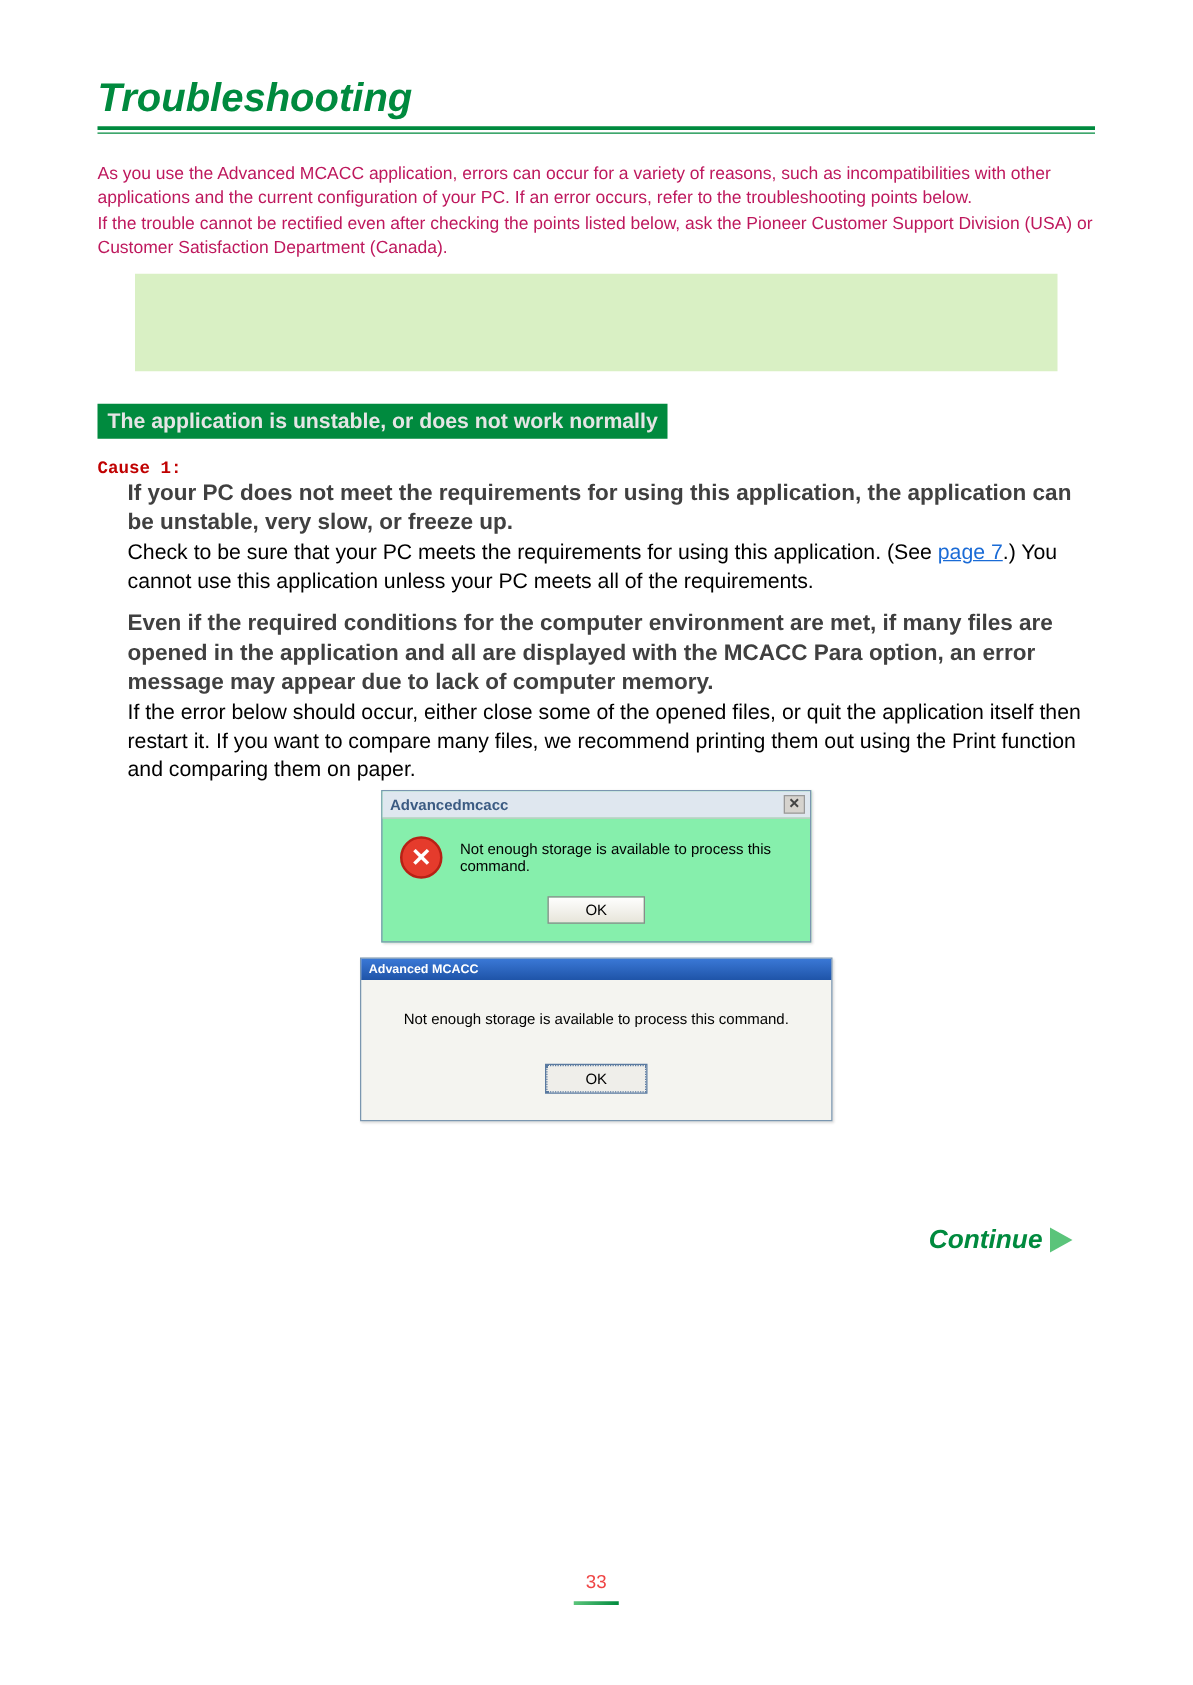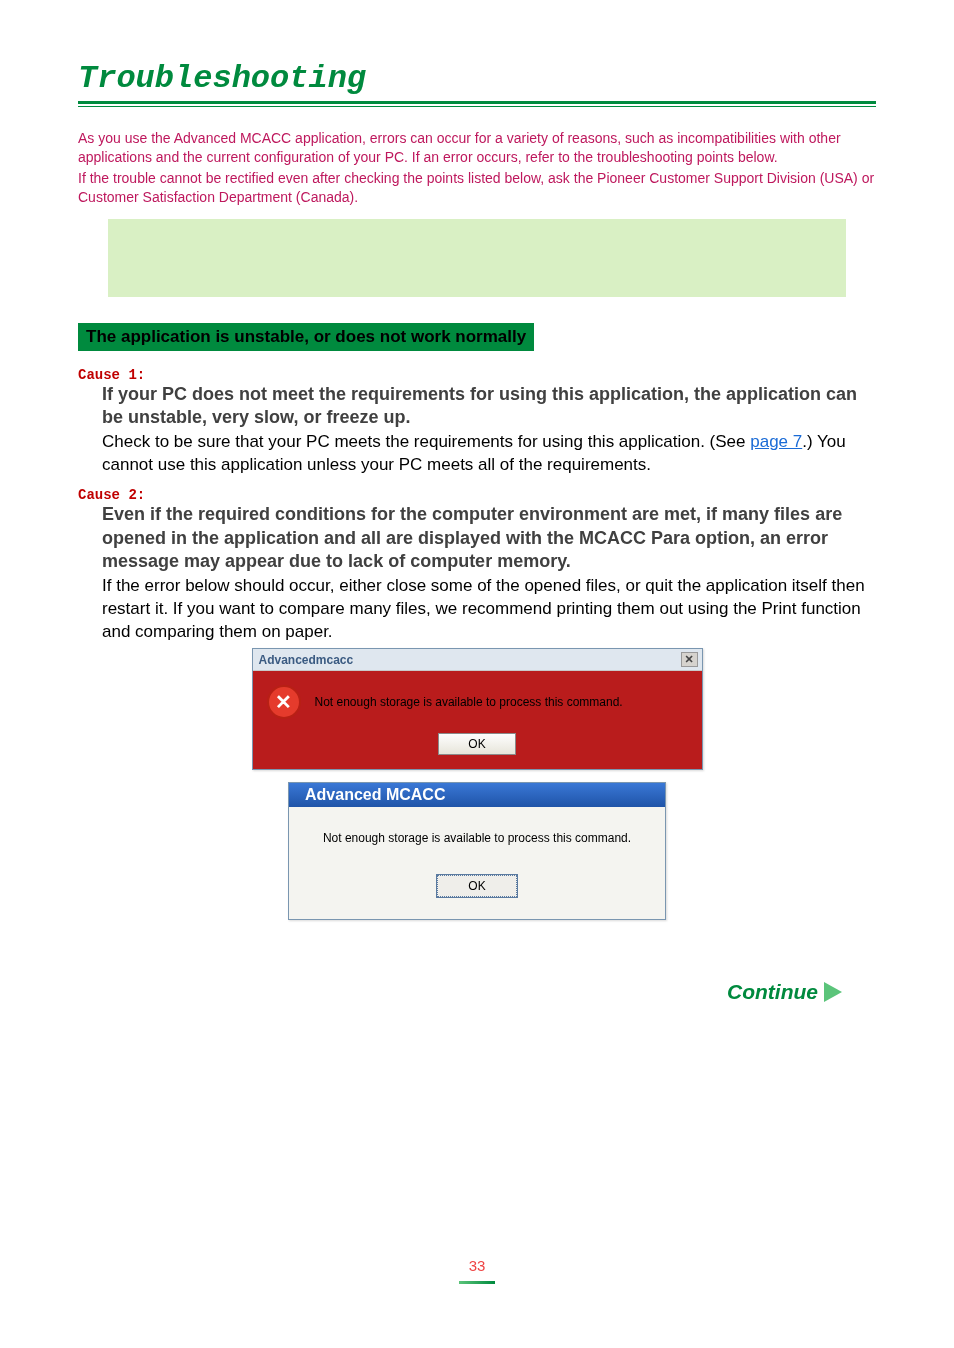--- a/index.html
+++ b/index.html
@@ -10,21 +10,21 @@
     font-family: Arial, Helvetica, sans-serif;
     position: relative;
     padding: 60px 78px 0 78px;
   }
   .page-title {
     font-size: 32px;
     font-weight: bold;
     font-style: italic;
     color: #008a3e;
     margin-bottom: 4px;
-    font-family: Liberation Mono, monospace;
+    font-family: Liberation Sans, sans-serif;
   }
   .title-rule {
     border: none;
     border-top: 3px solid #008a3e;
     border-bottom: 1px solid #008a3e;
     height: 6px;
     margin-bottom: 22px;
   }
   .intro-text {
     font-size: 14px;
@@ -33,21 +33,21 @@
     margin-bottom: 2px;
   }
   .green-box {
     background: #d9f0c4;
     height: 78px;
     margin: 12px 30px 26px 30px;
   }
   .section-banner {
     display: inline-block;
     background: #008a3e;
-    color: #000000;
+    color: #e5e5e5;
     font-weight: bold;
     font-size: 17px;
     padding: 4px 8px;
     margin-bottom: 10px;
     font-family: "Trebuchet MS", Arial, sans-serif;
   }
   .cause-label {
     color: #c00000;
     font-weight: bold;
     font-size: 14px;
@@ -78,41 +78,41 @@
     flex-direction: column;
     align-items: center;
     gap: 0;
     margin-top: 4px;
   }
   .dialog {
     border: 1px solid #7a96b0;
     font-family: Tahoma, Arial, sans-serif;
     box-shadow: 1px 1px 2px rgba(0,0,0,0.15);
   }
-  .dialog1 { width: 451px; background: #b91c1c; }
+  .dialog1 { width: 344px; background: #86efac; }
   .dialog2 { width: 378px; background: #f4f4f0; margin-top: 12px; }
   .titlebar1 {
     display: flex;
     justify-content: space-between;
     align-items: center;
     padding: 3px 4px 3px 6px;
     background: linear-gradient(to right, #dfe7ef, #dfe7ef);
     border-bottom: 1px solid #c8c8c8;
     font-size: 12px;
     font-weight: bold;
     color: #3b5b82;
   }
   .titlebar2 {
     display: flex;
     justify-content: space-between;
     align-items: center;
-    padding: 3px 16px;
+    padding: 3px 6px;
     background: linear-gradient(to bottom, #3a78d6, #1f54a8);
     color: #fff;
-    font-size: 16px;
+    font-size: 10px;
     font-weight: bold;
     text-align: center;
   }
   .close-btn {
     width: 17px;
     height: 15px;
     background: #d6d3ce;
     border: 1px solid #999;
     display: flex;
     align-items: center;
@@ -179,21 +179,21 @@
     outline: 1px solid #5a7aa0;
     background: #efeeea;
     font-size: 12px;
     color: #000;
     display: flex;
     align-items: center;
     justify-content: center;
   }
   .continue-wrap {
     position: absolute;
-    right: 112px;
+    right: 96px;
     top: 980px;
     display: flex;
     align-items: center;
     gap: 6px;
   }
   .continue-text {
     color: #008a3e;
     font-style: italic;
     font-weight: bold;
     font-size: 21px;
@@ -241,21 +241,20 @@
 
 <div>
   <div class="cause-label">Cause 1:</div>
   <div class="cause-heading">If your PC does not meet the requirements for using this application, the application can be unstable, very slow, or freeze up.</div>
   <div class="cause-body">
     <span>Check to be sure that your PC meets the requirements for using this application. (See </span><a href="#" class="page-link">page 7</a><span>.) You cannot use this application unless your PC meets all of the requirements.</span>
   </div>
 </div>
 
 <div style="margin-top:10px;">
-  <div class="cause-label">Cause 2:</div>
   <div class="cause-heading">Even if the required conditions for the computer environment are met, if many files are opened in the application and all are displayed with the MCACC Para option, an error message may appear due to lack of computer memory.</div>
   <div class="cause-body">If the error below should occur, either close some of the opened files, or quit the application itself then restart it. If you want to compare many files, we recommend printing them out using the Print function and comparing them on paper.</div>
 </div>
 
 <div class="dialog-wrap">
 
   <div class="dialog dialog1">
     <div class="titlebar1">
       <span>Advancedmcacc</span>
       <div class="close-btn">

